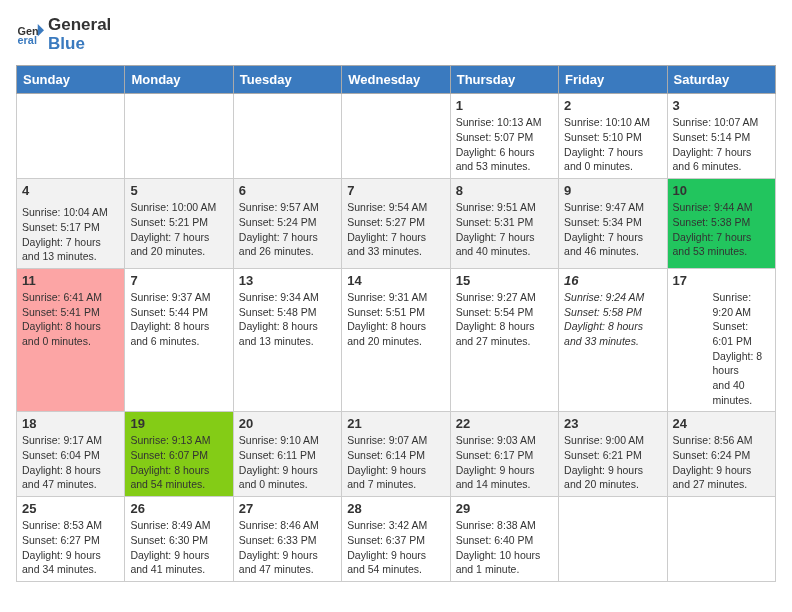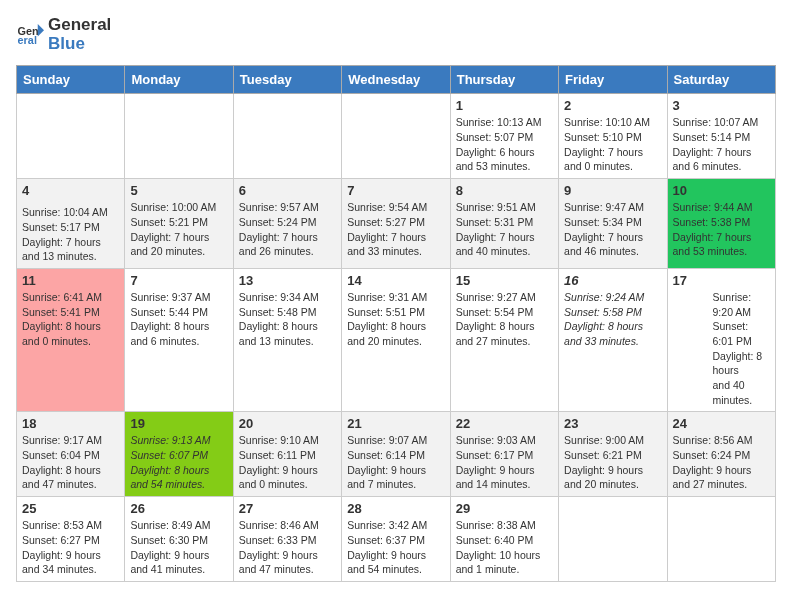--- a/index.html
+++ b/index.html
@@ -242,21 +242,21 @@
       <tr>
         <td style="background-color: rgb(242, 242, 242);">
           <div class="day-number">18</div>
           <div class="day-info" style="white-space: pre-line;">Sunrise: 9:17 AM
 Sunset: 6:04 PM
 Daylight: 8 hours
 and 47 minutes.</div>
         </td>
         <td style="background-color: #84cc16;">
           <div class="day-number">19</div>
-          <div class="day-info" style="white-space: pre-line; font-style: italic;">Sunrise: 9:13 AM
+          <div class="day-info" style="white-space: pre-line;">Sunrise: 9:13 AM
 Sunset: 6:07 PM
 Daylight: 8 hours
 and 54 minutes.</div>
         </td>
         <td style="background-color: rgb(242, 242, 242);">
           <div class="day-number">20</div>
           <div class="day-info" style="white-space: pre-line;">Sunrise: 9:10 AM
 Sunset: 6:11 PM
 Daylight: 9 hours
 and 0 minutes.</div>

